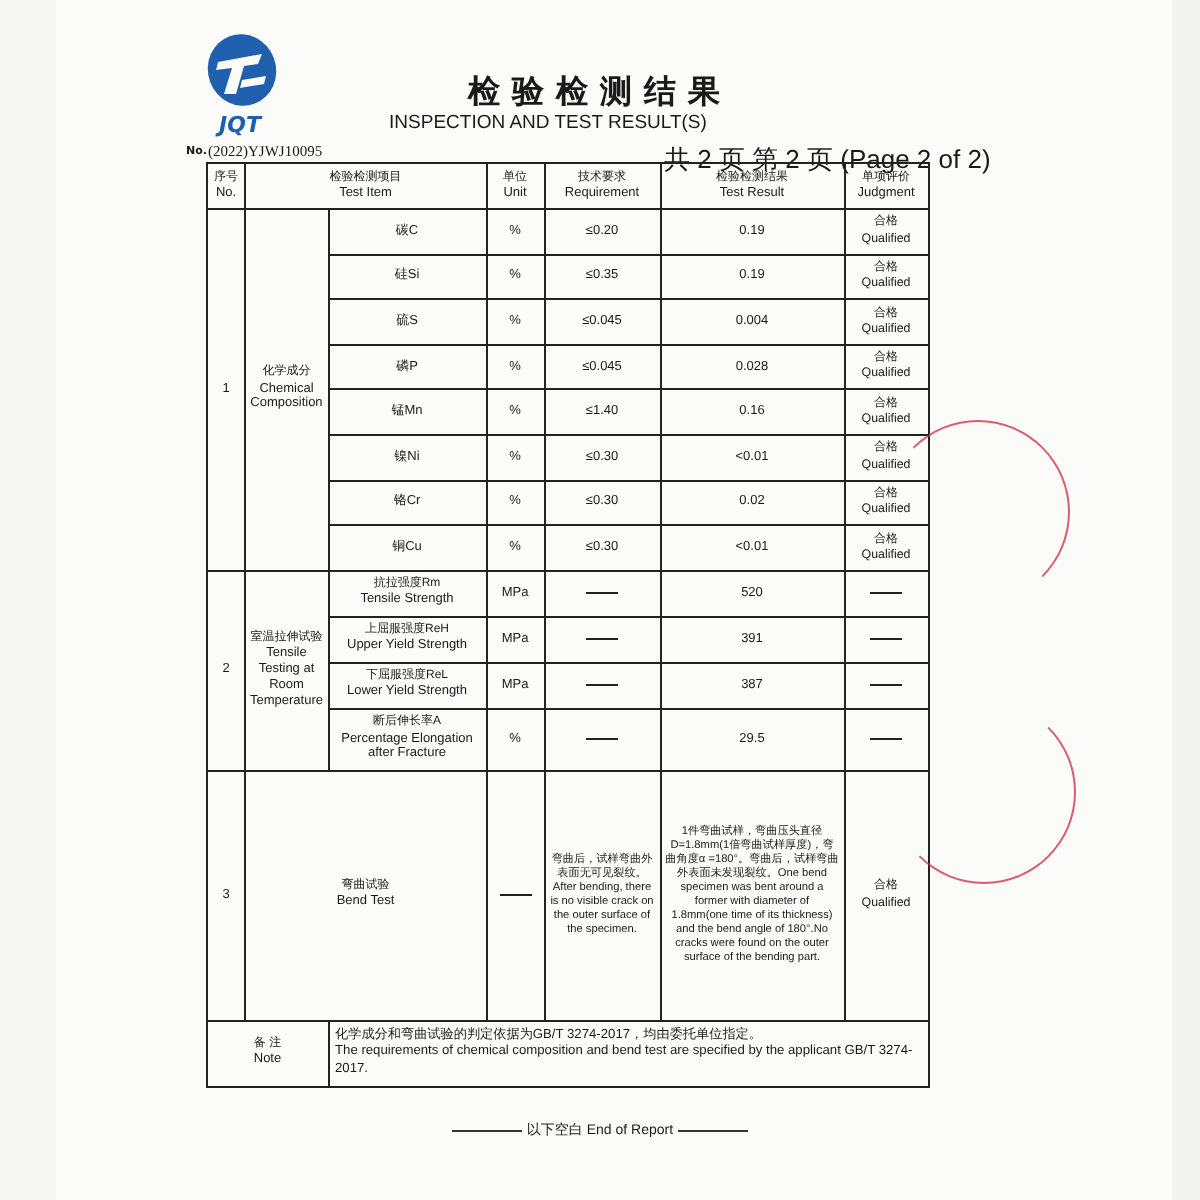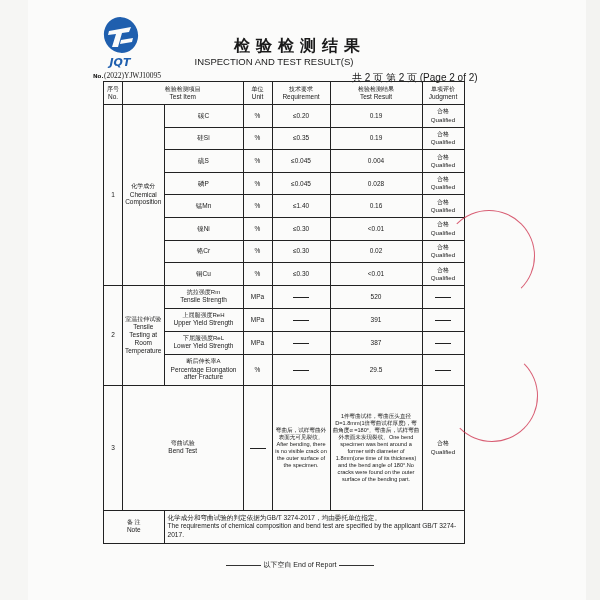--- a/index.html
+++ b/index.html
@@ -4,21 +4,21 @@
 <style>
   html,body{margin:0;padding:0;}
   body{width:600px;height:600px;background:#f3f3f1;position:relative;overflow:hidden;font-family:"DejaVu Sans","Liberation Sans",sans-serif;color:#1a1a1a;}
   .page{position:absolute;left:28px;top:0;width:558px;height:600px;background:#fbfbfa;}
   .edge{position:absolute;left:0;top:0;width:28px;height:600px;background:#f6f6f4;border-right:1px solid #e6e6e3;}
   .logo{position:absolute;left:97px;top:14px;width:46px;height:60px;}
   .title-cn{position:absolute;left:0;width:600px;top:36px;text-align:center;font-size:16px;font-weight:bold;letter-spacing:6px;font-family:"DejaVu Sans",sans-serif;}
   .title-en{position:absolute;left:0;width:548px;top:56px;text-align:center;font-size:9.5px;font-family:"Liberation Sans",sans-serif;}
   .report-no{position:absolute;left:104px;top:71px;font-size:7.5px;font-family:Liberation Serif, serif;}
   .no-lbl{position:absolute;left:93px;top:73px;font-size:5.5px;font-weight:bold;}
-  .page-info{position:absolute;left:352px;top:71px;font-size:10px;font-family:"Liberation Sans",sans-serif;}
+  .page-info{position:absolute;left:332px;top:71px;font-size:13px;font-family:"Liberation Sans",sans-serif;}
   table{position:absolute;left:103px;top:81px;border-collapse:collapse;table-layout:fixed;font-family:"Liberation Sans",sans-serif;font-size:6.5px;line-height:1.2;}
   td,th{border:1px solid #222;text-align:center;vertical-align:middle;padding:0 2px;font-weight:normal;}
   th{height:22px;}
   tr.chem td{height:21.6px;}
   tr.tens td{height:22px;}
   .cn{display:block;font-size:6px;}
   .dash{display:inline-block;width:16px;border-top:1.2px solid #222;vertical-align:middle;}
   .qual{font-size:6.2px;}
   .small{font-size:5.6px;line-height:1.25;text-align:center;}
   .note-text{text-align:left;font-size:6.6px;line-height:1.3;padding:2px 3px;}

